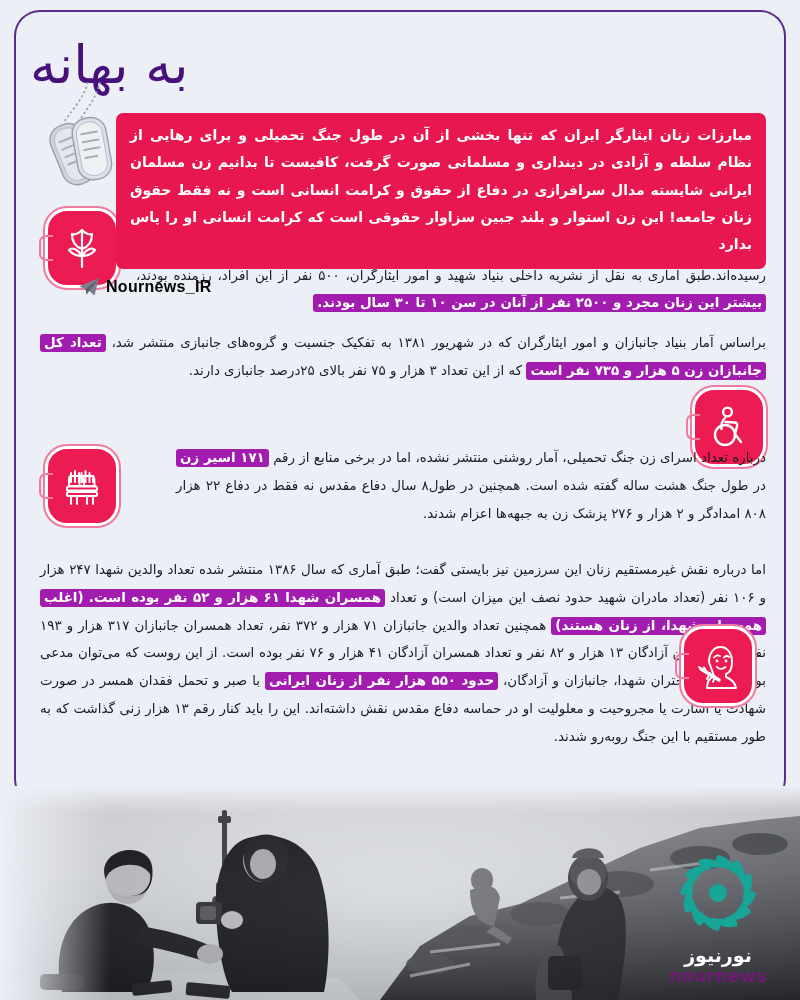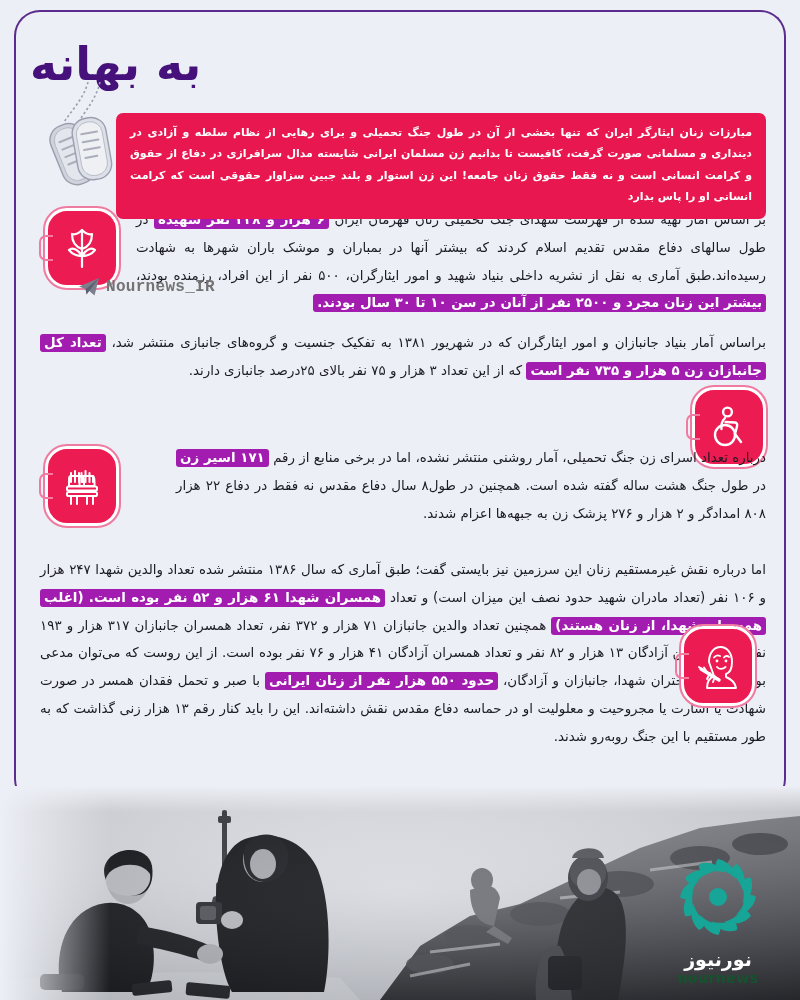--- a/index.html
+++ b/index.html
@@ -43,22 +43,22 @@
     height: 100px;
     display: flex;
     flex-direction: row-reverse;
     align-items: center;
     justify-content: flex-start;
     gap: 10px;
     direction: rtl;
   }
   .title-a, .title-b {
     font-family: "DejaVu Sans", "Liberation Sans", sans-serif;
-    font-weight: bold;
-    font-size: 46px;
+    font-weight: normal;
+    font-size: 53px;
     line-height: 1;
     letter-spacing: -2px;
     white-space: nowrap;
   }
   .title-a { color: #46117a; }
   .title-b { color: #ec1c53; }
 
   
   #dogtags {
     position: absolute;
@@ -72,21 +72,21 @@
   
   #intro {
     position: absolute;
     top: 113px;
     right: 34px;
     width: 650px;
     background: #e8174f;
     color: #ffffff;
     border-radius: 7px;
     padding: 9px 14px 11px 14px;
-    font-size: 11px;
+    font-size: 14px;
     line-height: 1.95;
     text-align: justify;
     font-weight: bold;
     direction: rtl;
     z-index: 4;
   }
 
   
   .section {
     position: absolute;
@@ -159,24 +159,24 @@
     position: absolute;
     left: 78px;
     top: 277px;
     display: flex;
     align-items: center;
     gap: 6px;
     direction: ltr;
     z-index: 5;
   }
   #handle .hname {
-    font-family: Liberation Mono, monospace;
+    font-family: Liberation Sans, sans-serif;
     font-size: 16px;
     font-weight: bold;
-    color: #737373;
+    color: #000000;
     letter-spacing: 0.3px;
     text-align: right;
   }
 
   
   #photo {
     position: absolute;
     left: 0;
     top: 786px;
     width: 800px;
@@ -197,23 +197,23 @@
   #logo .lg-fa {
     font-size: 19px;
     font-weight: bold;
     color: #ffffff;
     line-height: 1.1;
     letter-spacing: 1px;
     direction: rtl;
   }
   #logo .lg-en {
     font-family: "DejaVu Sans", "Liberation Sans", sans-serif;
-    font-size: 14px;
+    font-size: 17px;
     font-weight: bold;
-    color: #14532d;
+    color: #701a75;
     letter-spacing: 0.5px;
     direction: ltr;
   }
 </style>
 </head>
 <body>
 
 <div id="page">
 
   <div id="frame"></div>

